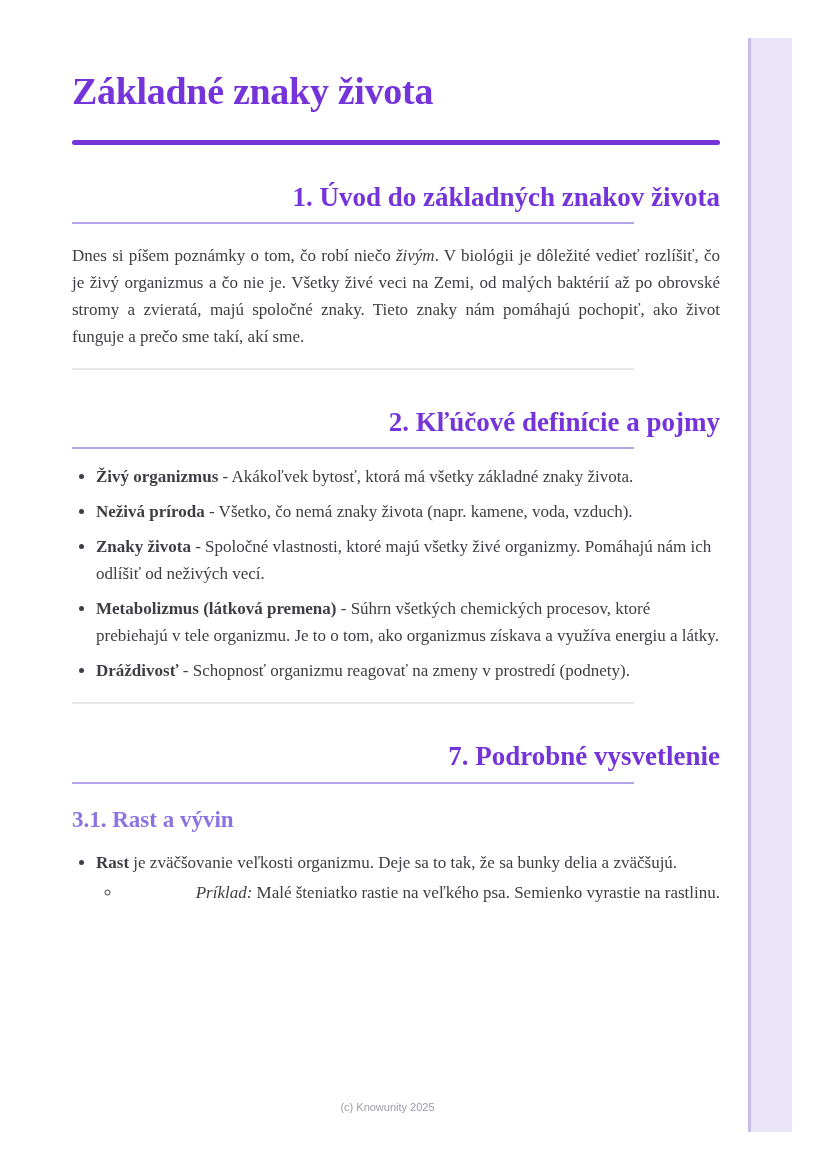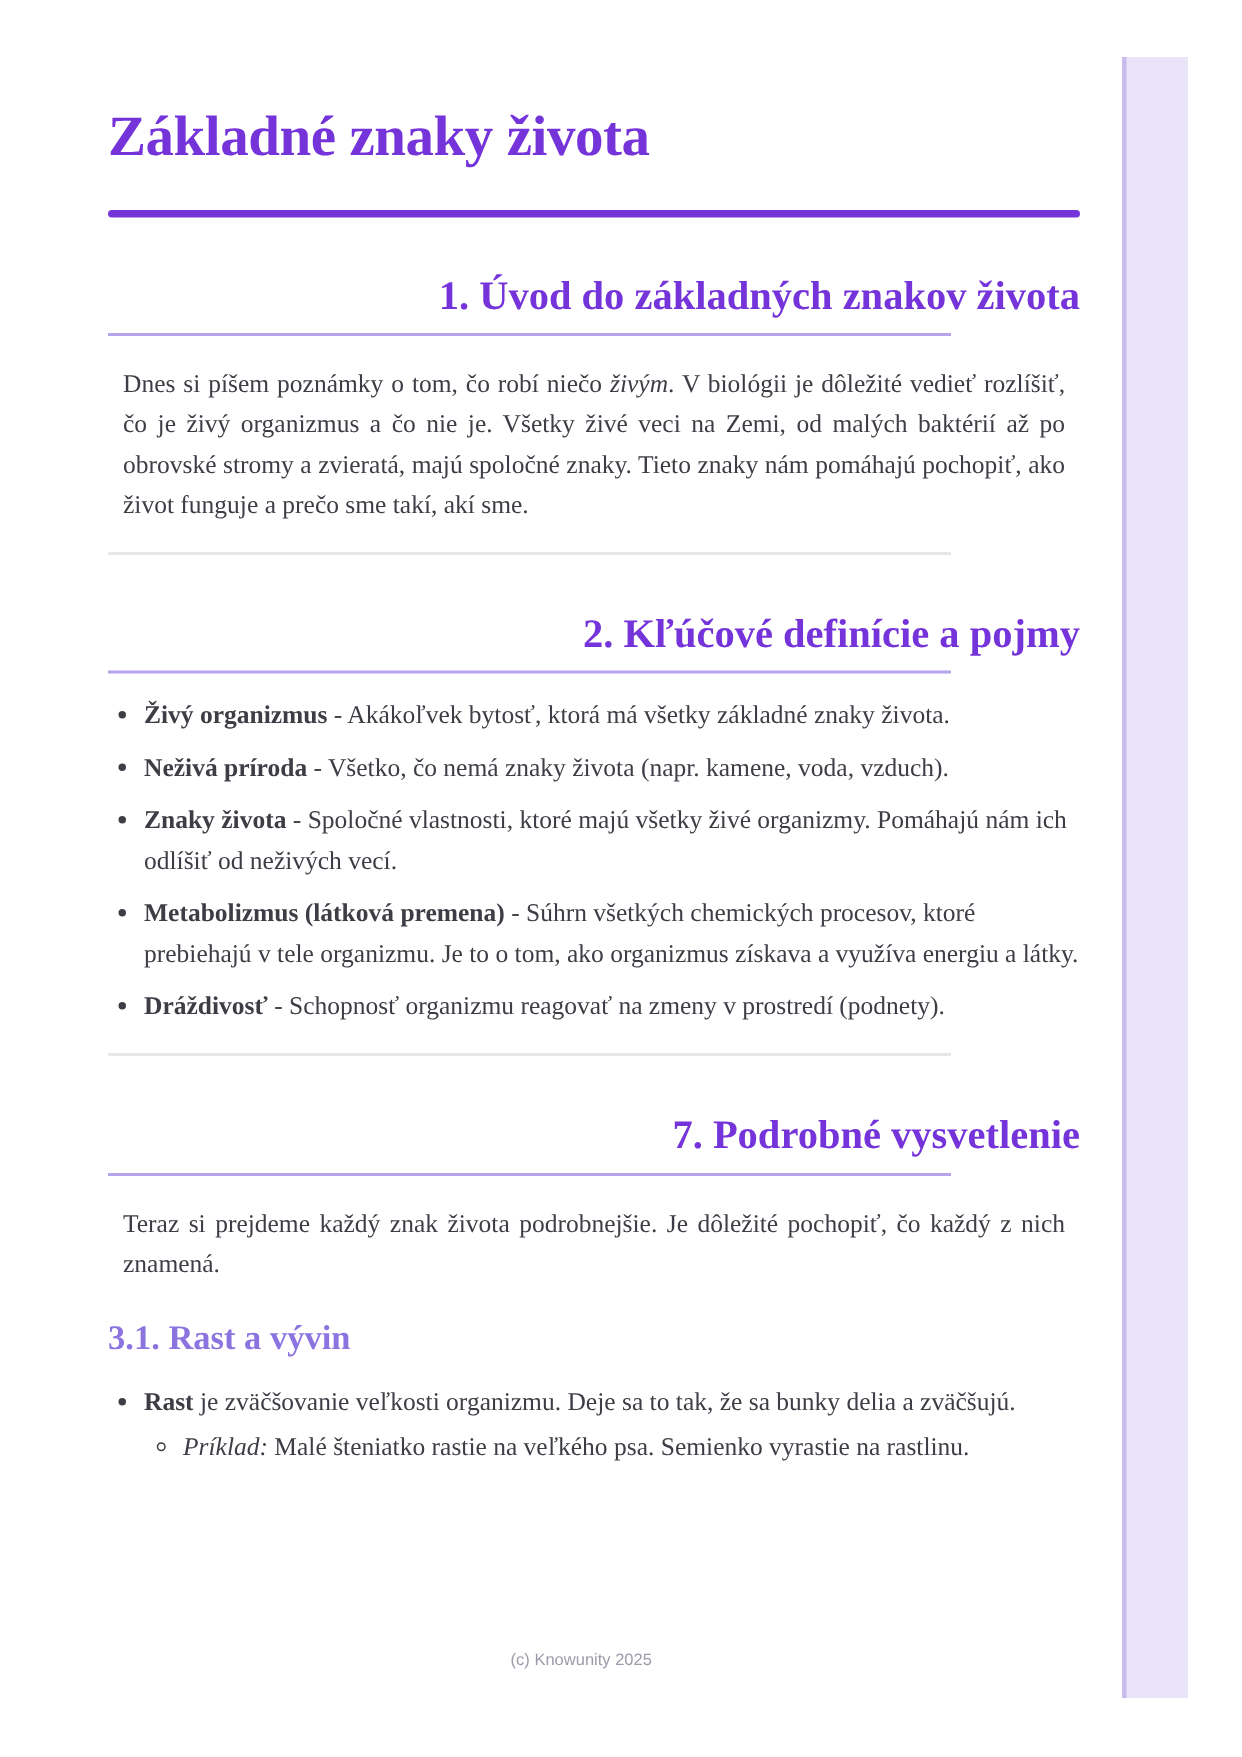--- a/index.html
+++ b/index.html
@@ -53,21 +53,21 @@
     margin-top: 9px;
   }
   h3.subsection-heading {
     margin: 22px 0 0;
     font-size: 23px;
     line-height: 1.25;
     font-weight: bold;
     color: #8b74e0;
   }
   p.body-text {
-    margin: 18px 10px 0;
+    margin: 18px 0 0;
     font-size: 17px;
     line-height: 27px;
     text-align: justify;
     color: #3d3d45;
   }
   hr.section-divider {
     border: none;
     border-top: 2px solid #e7e6ea;
     width: 562px;
     margin: 18px 0 0 0;
@@ -80,20 +80,21 @@
   ul.bullet-list > li {
     font-size: 17px;
     line-height: 27px;
     margin-bottom: 8px;
     color: #3d3d45;
   }
   ul.sub-list {
     margin: 3px 0 0;
     padding-left: 26px;
     list-style: circle;
+    text-align: right;
   }
   ul.sub-list > li { margin-bottom: 0; }
   strong { font-weight: bold; }
   em { font-style: italic; }
   .copyright-footer {
     position: absolute;
     top: 1101px;
     left: 0;
     width: 775px;
     text-align: center;
@@ -130,21 +131,20 @@
       <li><strong>Metabolizmus (látková premena)</strong><span> - Súhrn všetkých chemických procesov, ktoré prebiehajú v tele organizmu. Je to o tom, ako organizmus získava a využíva energiu a látky.</span></li>
       <li><strong>Dráždivosť</strong><span> - Schopnosť organizmu reagovať na zmeny v prostredí (podnety).</span></li>
     </ul>
   </section>
 
   <hr class="section-divider">
 
   <section>
     <h2 class="section-heading">7. Podrobné vysvetlenie</h2>
     <div class="h2-rule"></div>
-    <p class="body-text">Teraz si prejdeme každý znak života podrobnejšie. Je dôležité pochopiť, čo každý z nich znamená.</p>
 
     <h3 class="subsection-heading">3.1. Rast a vývin</h3>
     <ul class="bullet-list">
       <li><strong>Rast</strong><span> je zväčšovanie veľkosti organizmu. Deje sa to tak, že sa bunky delia a zväčšujú.</span>
         <ul class="sub-list">
           <li><em>Príklad:</em><span> Malé šteniatko rastie na veľkého psa. Semienko vyrastie na rastlinu.</span></li>
         </ul>
       </li>
     </ul>
   </section>

